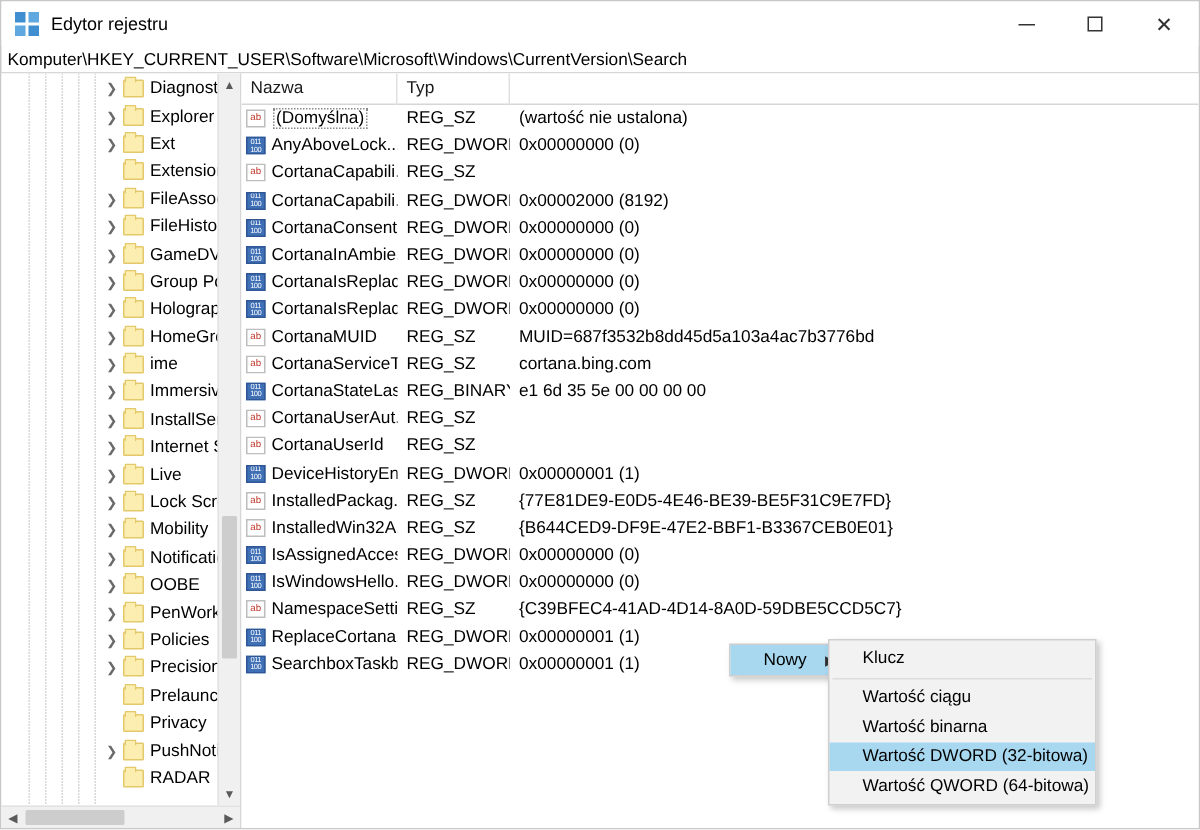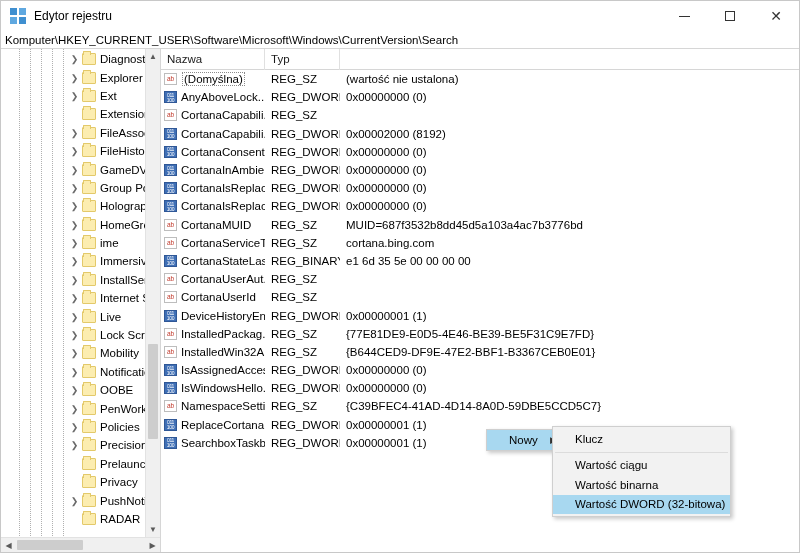--- a/index.html
+++ b/index.html
@@ -686,16 +686,17 @@
         <span class="chev">▶</span>
       </div>
     </div>
 
     <div class="ctx ctx-sub" id="submenu">
         <div class="mi">Klucz</div>
         <div class="ctx-sep"></div>
         <div class="mi">Wartość ciągu</div>
         <div class="mi">Wartość binarna</div>
         <div class="mi highlight">Wartość DWORD (32-bitowa)</div>
+        <div class="mi">Wartość QWORD (64-bitowa)</div>
       </div>
 
   </div>
 </div>
 
 </body></html>

